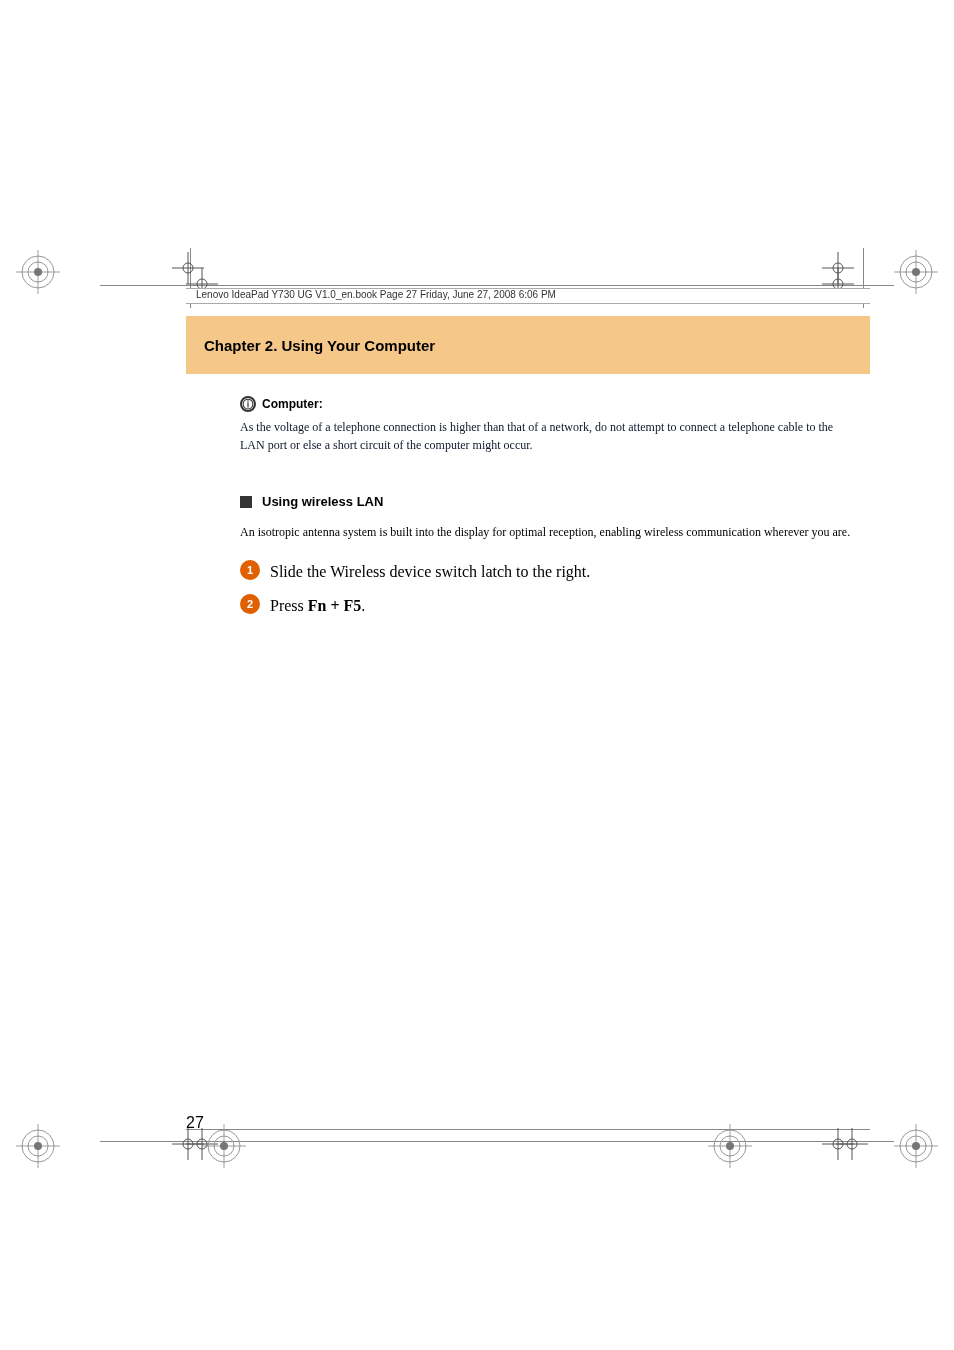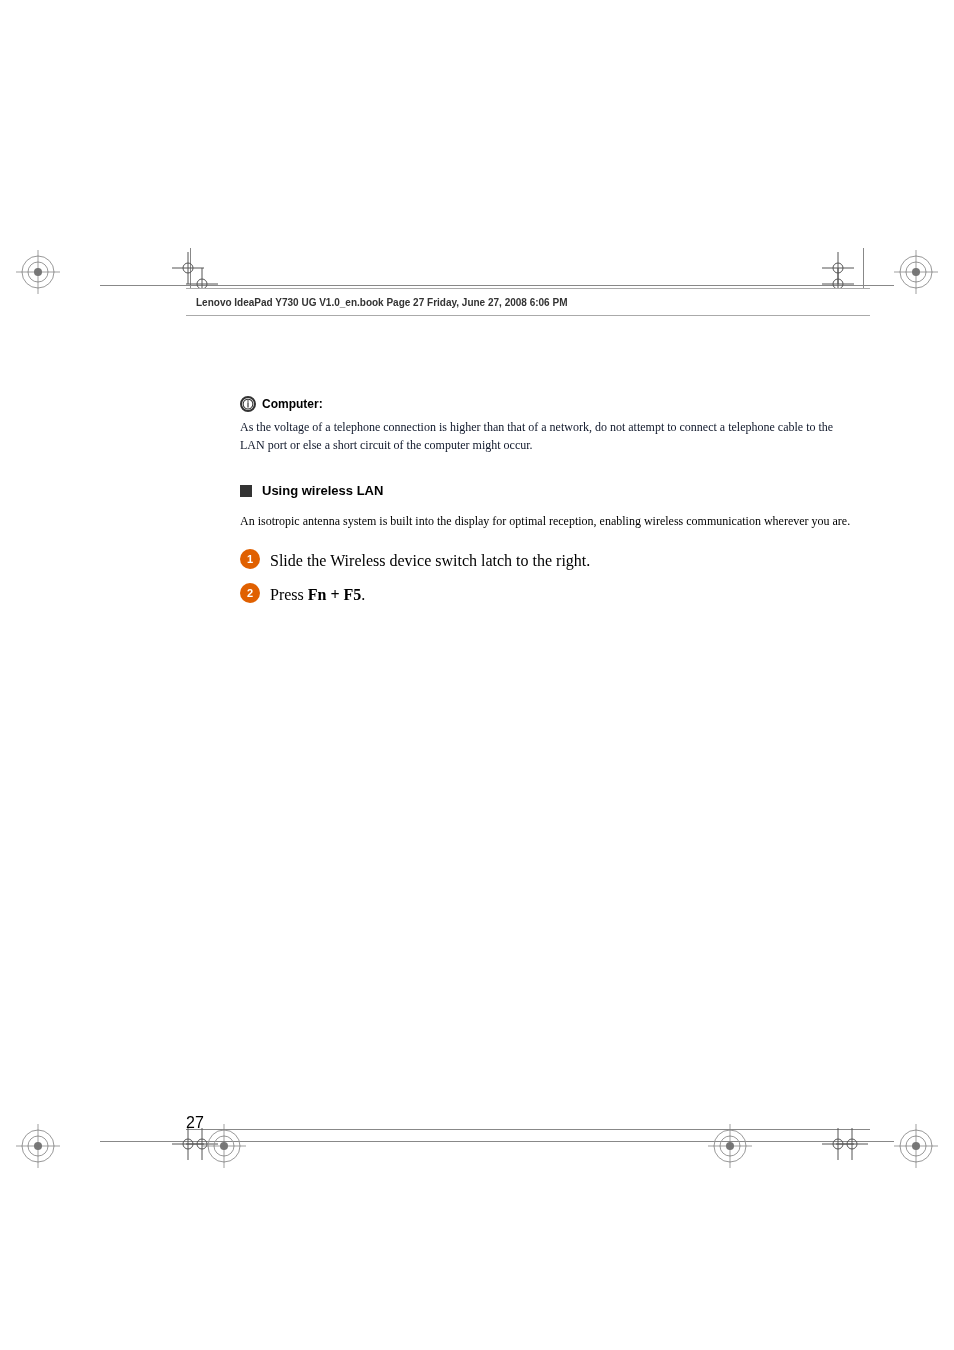--- a/index.html
+++ b/index.html
@@ -23,28 +23,27 @@
       position: relative;
       background: #ffffff;
     }
 
     
     .header-band {
       position: absolute;
       top: 288px;
       left: 186px;
       right: 84px;
-      height: 28px;
+      height: 16px;
       background: #ffffff;
       border-top: 1px solid #aaa;
       border-bottom: 1px solid #aaa;
       display: flex;
-      align-items: center;
+      align-items: flex-start;
       padding-left: 10px;
-      font-weight: bold;
     }
 
     .header-band-text {
       font-family: Arial, sans-serif;
       font-size: 10px;
       color: #333;
     }
 
     
     .chapter-block {
@@ -105,21 +104,21 @@
     .attention-text {
       font-family: Times New Roman, serif;
       font-size: 12px;
       line-height: 1.5;
       color: #0f172a;
     }
 
     .section-header {
       display: flex;
       align-items: center;
-      margin-top: 29px;
+      margin-top: 40px;
       margin-bottom: 14px;
     }
 
     .section-square {
       display: inline-block;
       width: 12px;
       height: 12px;
       background: #333;
       margin-right: 10px;
       flex-shrink: 0;
@@ -331,20 +330,23 @@
       <circle cx="24" cy="24" r="4" fill="#777"></circle>
       <line x1="24" y1="2" x2="24" y2="46" stroke="#777" stroke-width="0.7"></line>
       <line x1="2" y1="24" x2="46" y2="24" stroke="#777" stroke-width="0.7"></line>
     </svg>
   </div>
 
   <div class="header-band">
     <span class="header-band-text">Lenovo IdeaPad Y730 UG V1.0_en.book  Page 27  Friday, June 27, 2008  6:06 PM</span>
   </div>
 
+  <div class="chapter-block">
+    <span class="chapter-title">Chapter 2. Using Your Computer</span>
+  </div>
 
   <div class="main-content">
 
     <div class="attention-block">
       <div class="attention-header">
         <span class="attention-icon">ⓘ</span>
         <strong>Computer:</strong>
       </div>
       <p class="attention-text">As the voltage of a telephone connection is higher than that of a network, do not attempt to connect a telephone cable to the LAN port or else a short circuit of the computer might occur.</p>
     </div>

